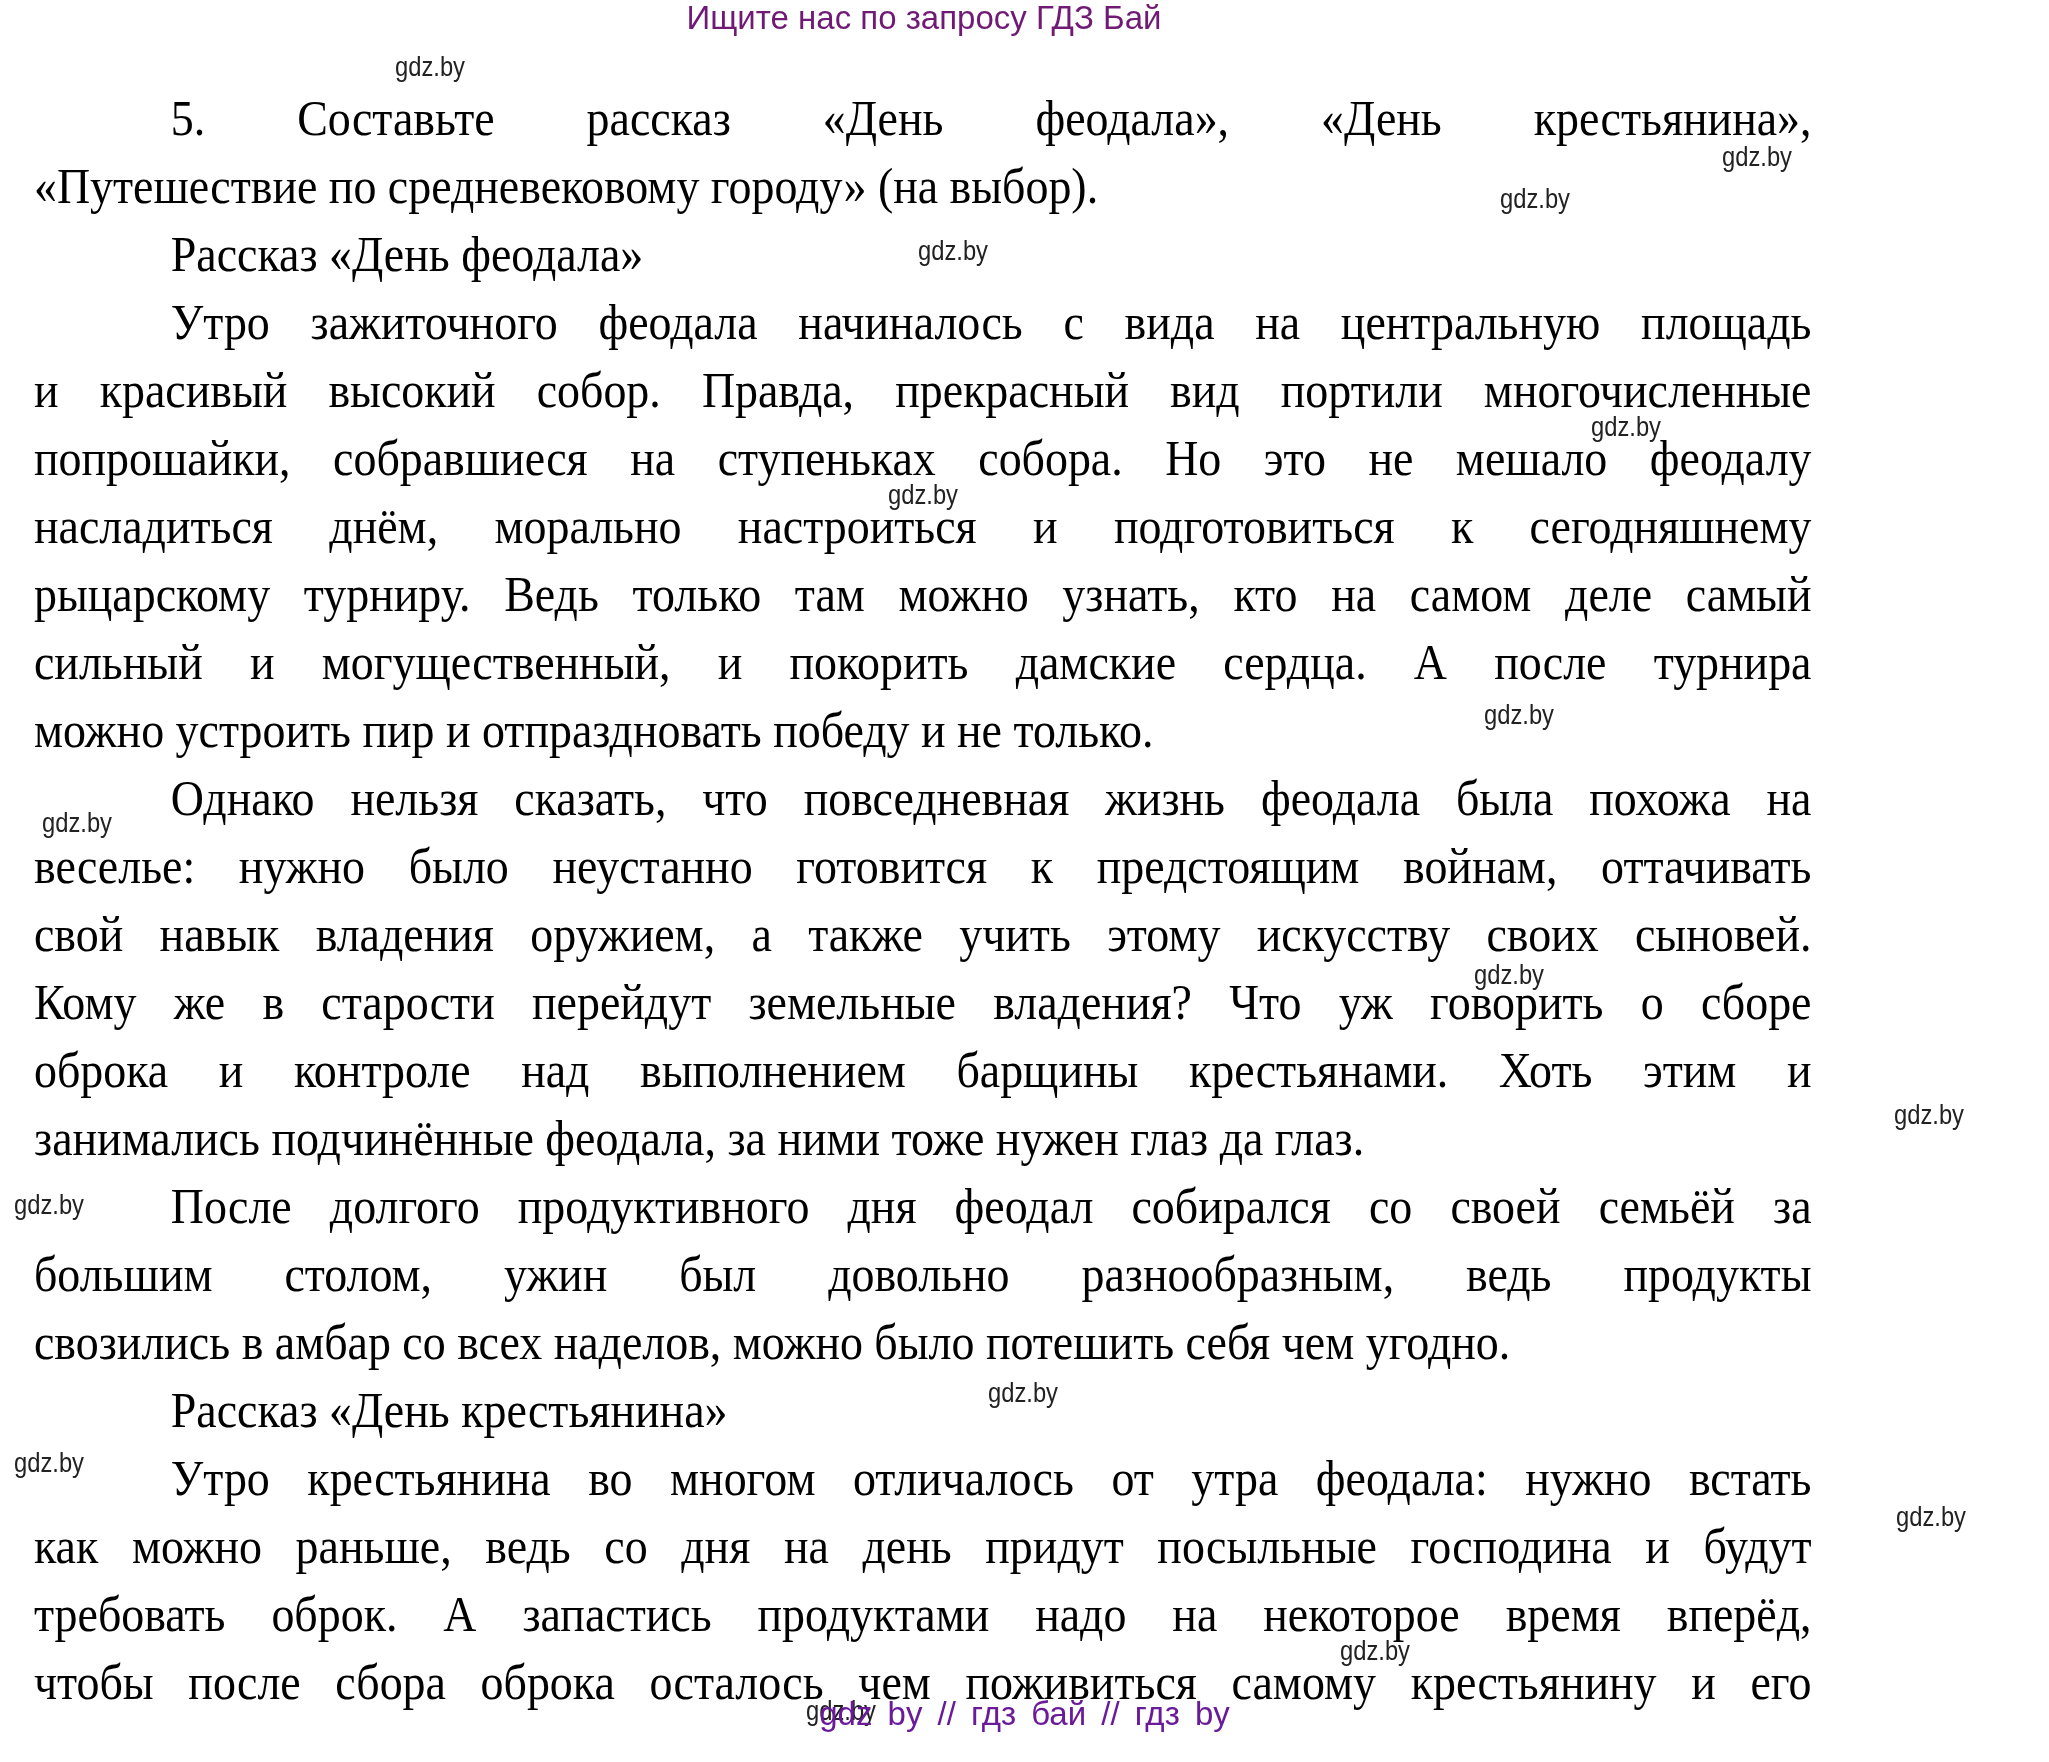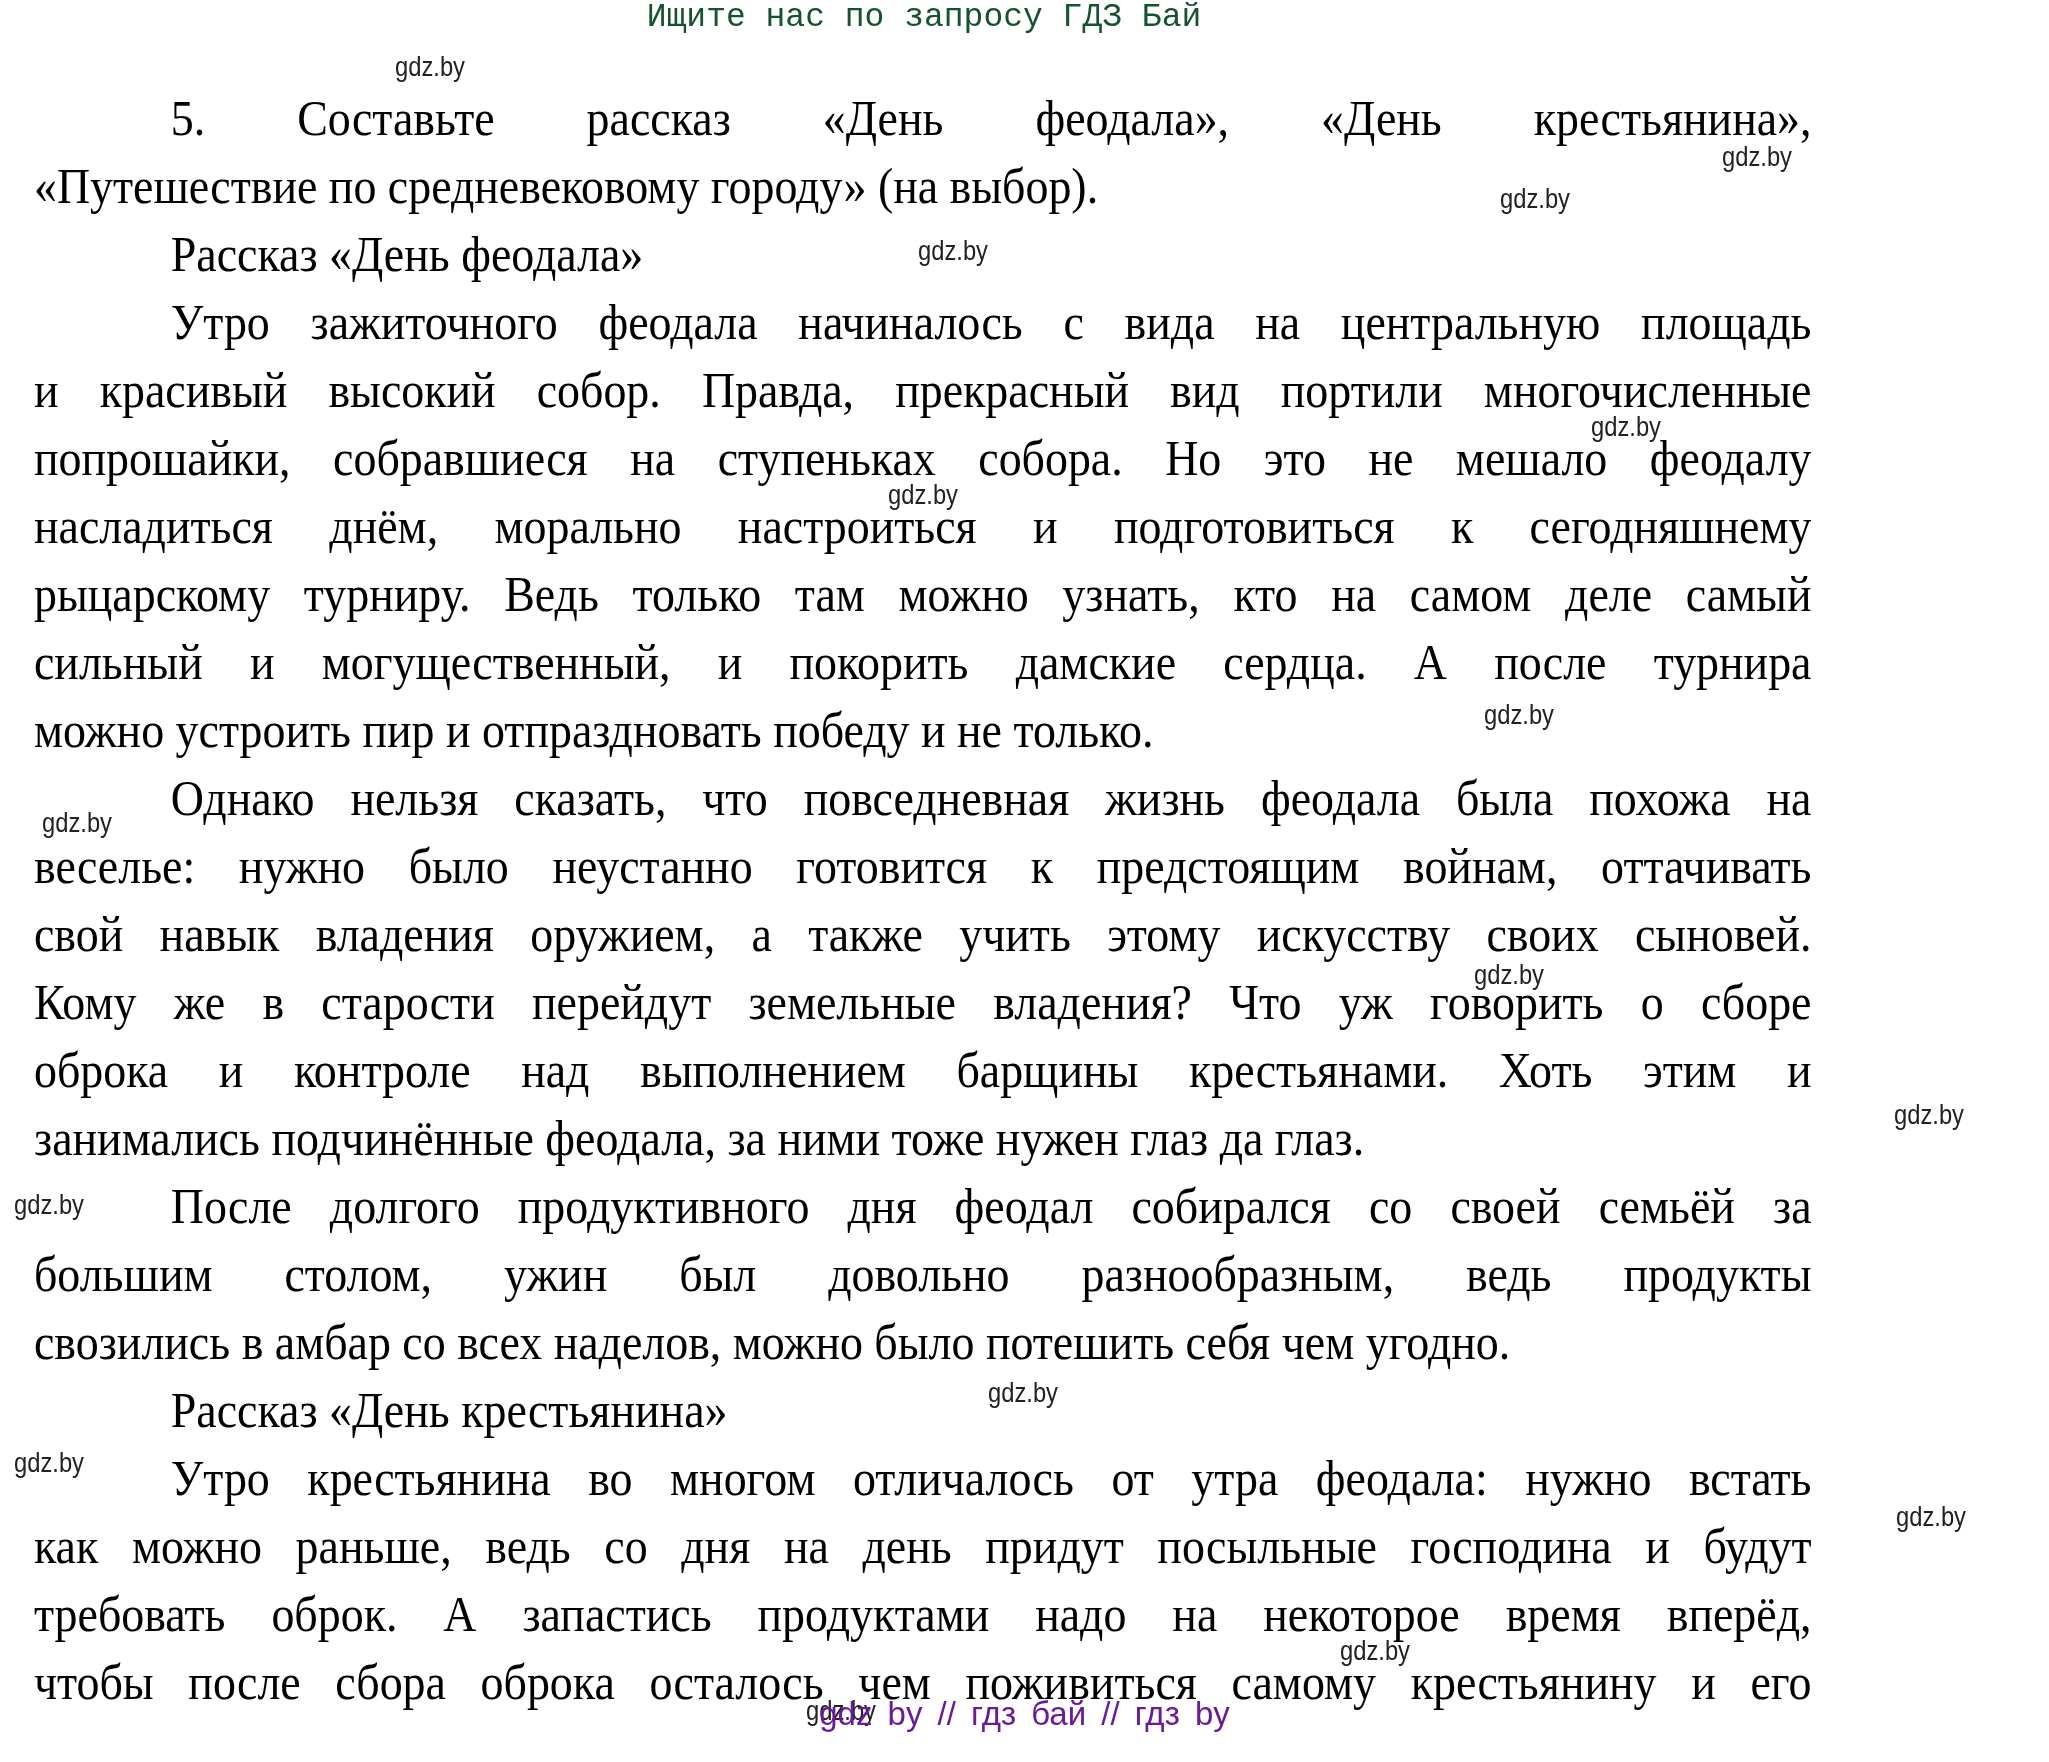--- a/index.html
+++ b/index.html
@@ -12,24 +12,24 @@
     height: 1762px;
     position: relative;
     overflow: hidden;
   }
   .header-banner {
     position: absolute;
     left: 0;
     top: 0;
     width: 1848px;
     text-align: center;
-    font-family: Liberation Mono, monospace;
+    font-family: Liberation Sans, sans-serif;
     font-size: 33px;
     line-height: 36px;
-    color: #14532d;
+    color: #701a75;
   }
   .doc {
     position: absolute;
     left: 34px;
     top: 84px;
     width: 1975px;
     font-family: "Liberation Serif", serif;
     font-size: 51px;
     line-height: 68px;
     color: #000000;

